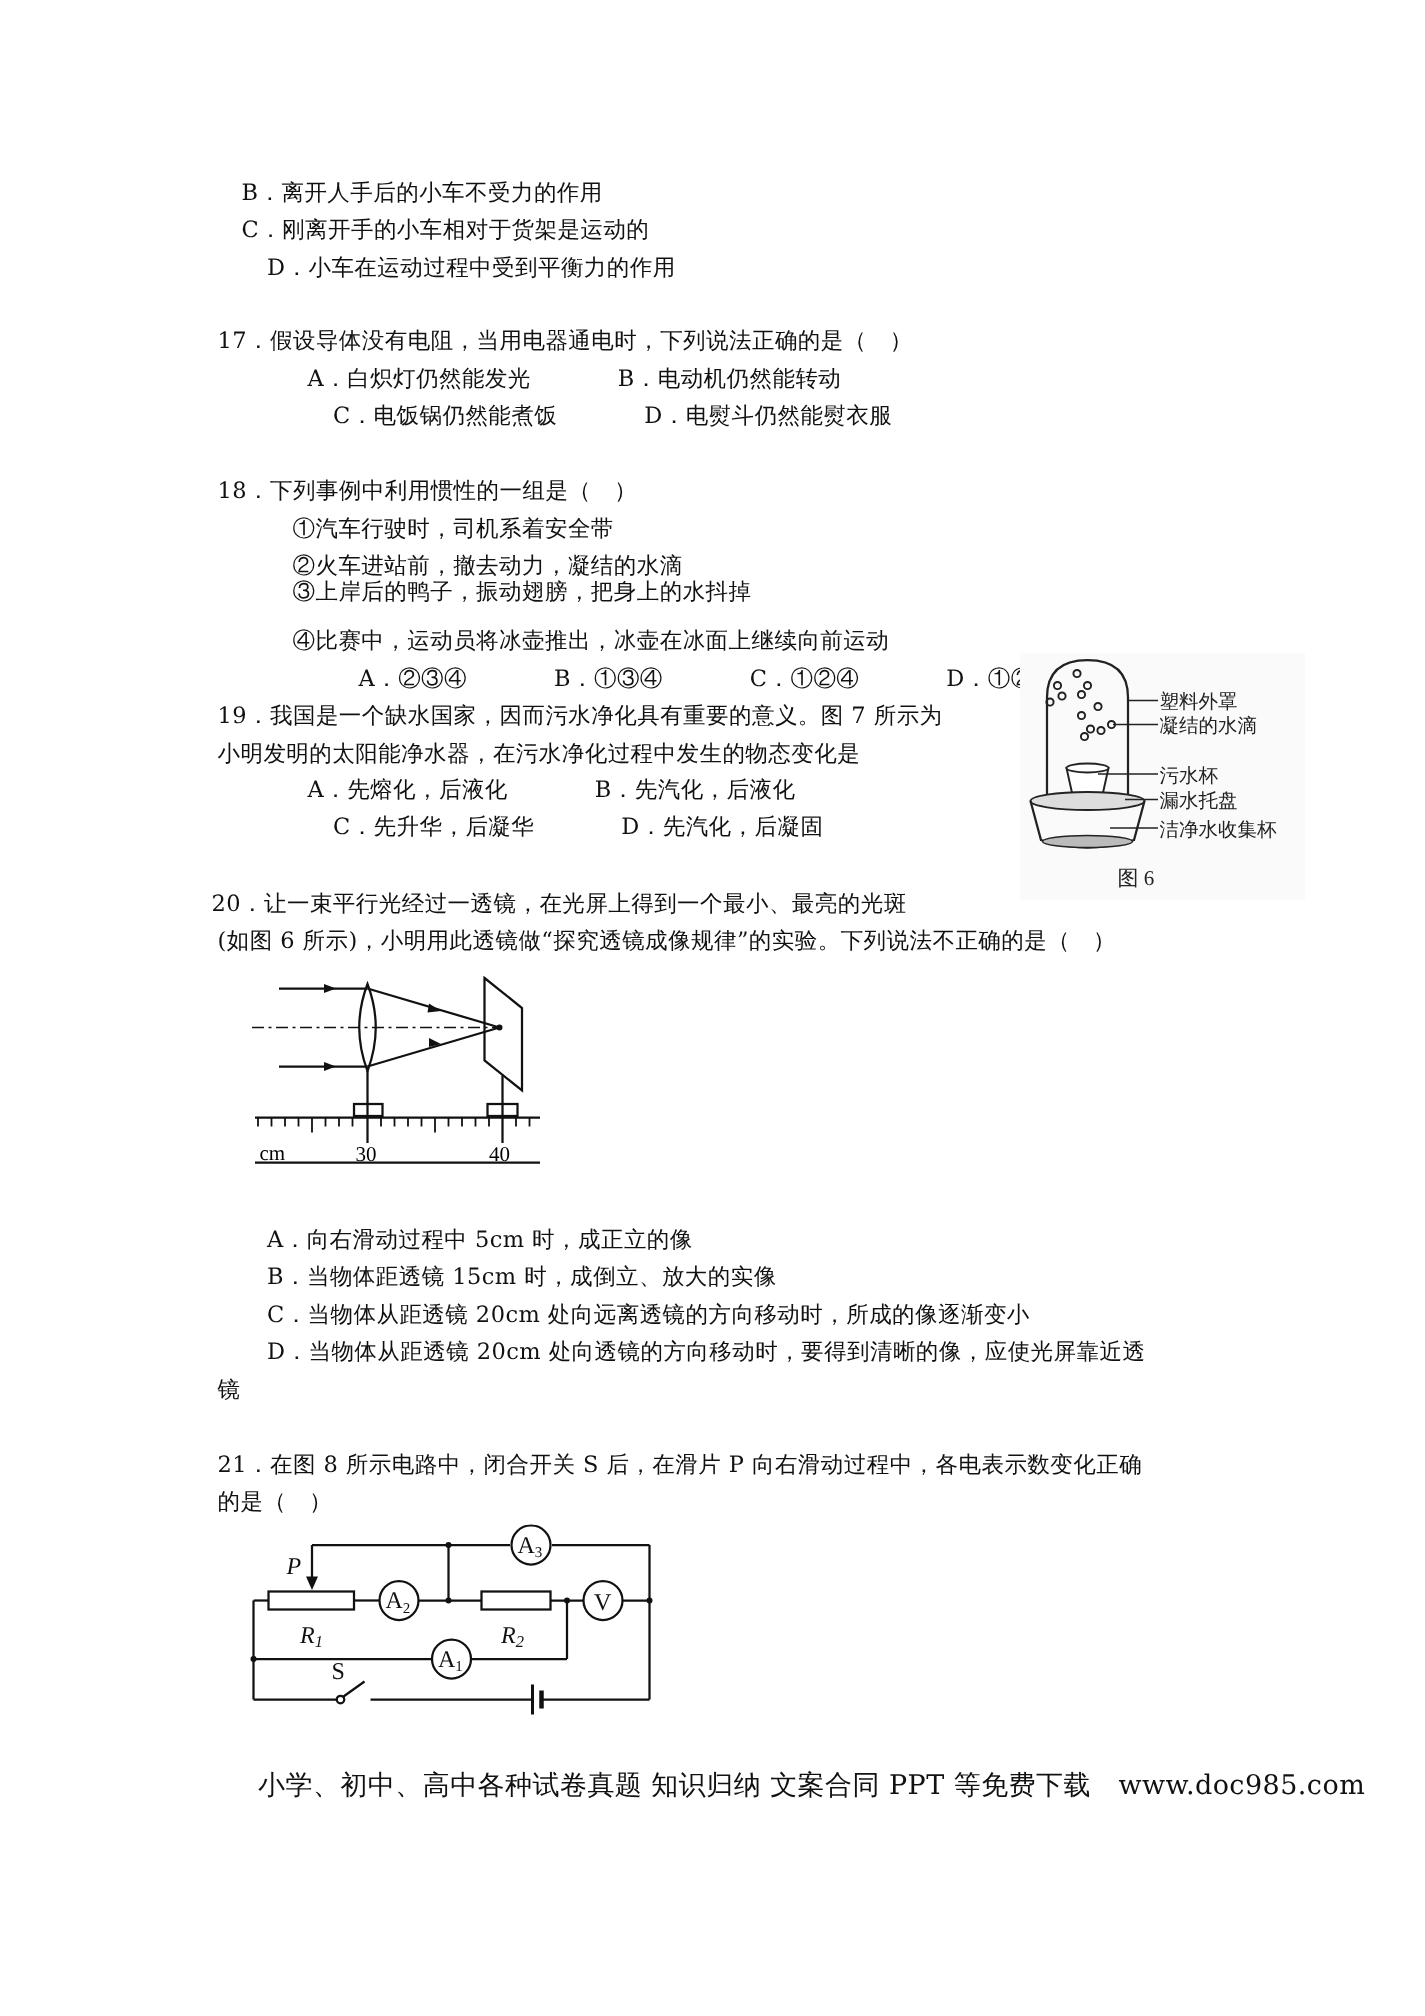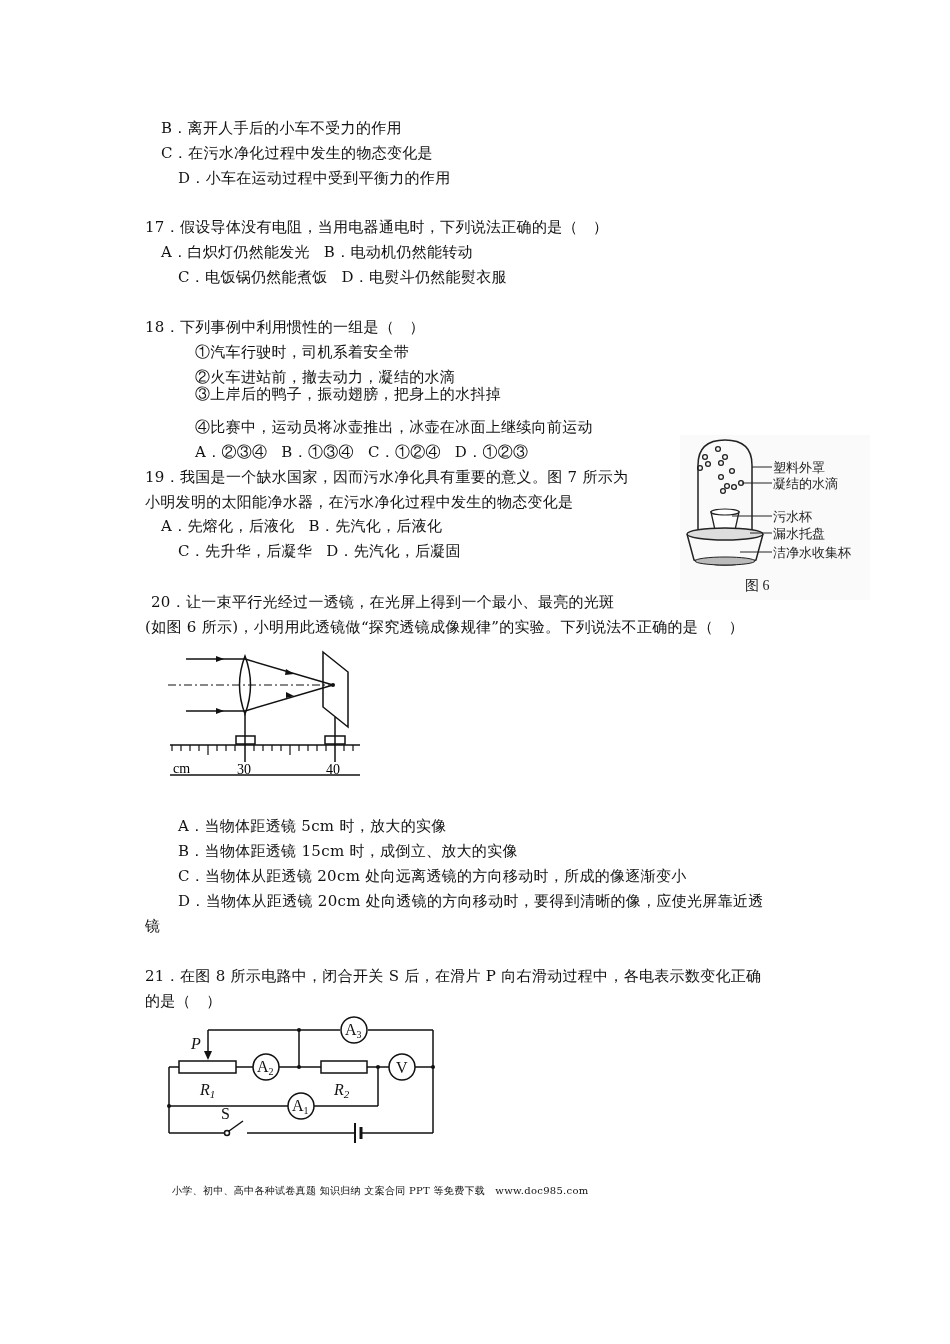--- a/index.html
+++ b/index.html
@@ -1,27 +1,27 @@
 <!DOCTYPE html>
 <html><head>
 <meta charset="utf-8">
 <style>
   html, body { margin: 0; padding: 0; background: #ffffff; }
   body { width: 950px; height: 1344px; position: relative; overflow: hidden;
          font-family: "DejaVu Serif", "Liberation Serif", serif; color: #111; }
   .ln { position: absolute; font-size: 15px; line-height: 20px; white-space: nowrap; letter-spacing: 0.3px; }
-  .opt { display: inline-block; }
+  .opt { display: inline-block; margin-left: 44px; }
   .gap { display: inline-block; width: 14px; }
   svg text { font-family: "Liberation Serif", "DejaVu Serif", serif; }
 </style>
 </head>
 <body>
 
 <div class="ln" style="left:161px;top:118px">B．离开人手后的小车不受力的作用</div>
-<div class="ln" style="left:161px;top:143px">C．在污水净化过程中发生的物态变化是</div>
+<div class="ln" style="left:161px;top:143px">C．刚离开手的小车相对于货架是运动的</div>
 <div class="ln" style="left:178px;top:168px">D．小车在运动过程中受到平衡力的作用</div>
 
 <div class="ln" style="left:145px;top:217px">17．假设导体没有电阻，当用电器通电时，下列说法正确的是（　）</div>
 <div class="ln" style="left:161px;top:242px">
   <span class="opt">A．白炽灯仍然能发光</span><span class="gap"></span><span class="opt">B．电动机仍然能转动</span>
 </div>
 <div class="ln" style="left:178px;top:267px">
   <span class="opt">C．电饭锅仍然能煮饭</span><span class="gap"></span><span class="opt">D．电熨斗仍然能熨衣服</span>
 </div>
 
@@ -80,21 +80,21 @@
   <g font-size="13" fill="#222" style="font-family:'DejaVu Sans',sans-serif">
     <text x="93" y="37">塑料外罩</text>
     <text x="93" y="53">凝结的水滴</text>
     <text x="93" y="86">污水杯</text>
     <text x="93" y="103">漏水托盘</text>
     <text x="93" y="122">洁净水收集杯</text>
     <text x="65" y="155" font-size="14">图 6</text>
   </g>
 </svg>
 
-<div class="ln" style="left:151px;top:592px">20．让一束平行光经过一透镜，在光屏上得到一个最小、最亮的光斑</div>
+<div class="ln" style="left:141px;top:592px">20．让一束平行光经过一透镜，在光屏上得到一个最小、最亮的光斑</div>
 <div class="ln" style="left:145px;top:617px">(如图 6 所示)，小明用此透镜做“探究透镜成像规律”的实验。下列说法不正确的是（　）</div>
 
 <svg style="position:absolute;left:140px;top:640px" width="240" height="150" viewBox="0 0 240 150">
   <g stroke="#111" stroke-width="1.5" fill="none">
 
     <line x1="46" y1="19" x2="105" y2="19"></line>
     <line x1="46" y1="71" x2="105" y2="71"></line>
     <line x1="105" y1="19" x2="193" y2="45"></line>
     <line x1="105" y1="71" x2="193" y2="45"></line>
 
@@ -137,21 +137,21 @@
     <polygon points="76,68 84,71 76,74"></polygon>
     <polygon points="146,29 154,34 145,35"></polygon>
     <polygon points="146,58 154,56 146,52"></polygon>
     <circle cx="193" cy="45" r="2"></circle>
   </g>
   <text x="33" y="133" font-size="14">cm</text>
   <text x="97" y="134" font-size="14">30</text>
   <text x="186" y="134" font-size="14">40</text>
 </svg>
 
-<div class="ln" style="left:178px;top:816px">A．当物体距透镜 5cm 时，放大的实像</div>
+<div class="ln" style="left:178px;top:816px">A．向右滑动过程中 5cm 时，成正立的像</div>
 <div class="ln" style="left:178px;top:841px">B．当物体距透镜 15cm 时，成倒立、放大的实像</div>
 <div class="ln" style="left:178px;top:866px">C．当物体从距透镜 20cm 处向远离透镜的方向移动时，所成的像逐渐变小</div>
 <div class="ln" style="left:178px;top:891px">D．当物体从距透镜 20cm 处向透镜的方向移动时，要得到清晰的像，应使光屏靠近透</div>
 <div class="ln" style="left:145px;top:916px">镜</div>
 
 <div class="ln" style="left:145px;top:966px">21．在图 8 所示电路中，闭合开关 S 后，在滑片 P 向右滑动过程中，各电表示数变化正确</div>
 <div class="ln" style="left:145px;top:991px">的是（　）</div>
 
 <svg style="position:absolute;left:155px;top:1015px" width="290" height="135" viewBox="0 0 290 135">
   <g stroke="#111" stroke-width="1.5" fill="none">
@@ -203,13 +203,13 @@
     <text x="45" y="80" font-style="italic"><tspan>R</tspan><tspan font-size="11" dy="3">1</tspan></text>
     <text x="179" y="80" font-style="italic"><tspan>R</tspan><tspan font-size="11" dy="3">2</tspan></text>
     <text x="190" y="20"><tspan>A</tspan><tspan font-size="10" dy="3">3</tspan></text>
     <text x="102" y="57"><tspan>A</tspan><tspan font-size="10" dy="3">2</tspan></text>
     <text x="137" y="96"><tspan>A</tspan><tspan font-size="10" dy="3">1</tspan></text>
     <text x="241" y="58">V</text>
     <text x="66" y="104">S</text>
   </g>
 </svg>
 
-<div class="ln" style="left:172px;top:1181px;font-size:10px">小学、初中、高中各种试卷真题 知识归纳 文案合同 PPT 等免费下载　www.doc985.com</div>
+<div class="ln" style="left:172px;top:1181px;font-size:18px">小学、初中、高中各种试卷真题 知识归纳 文案合同 PPT 等免费下载　www.doc985.com</div>
 
 </body></html>

